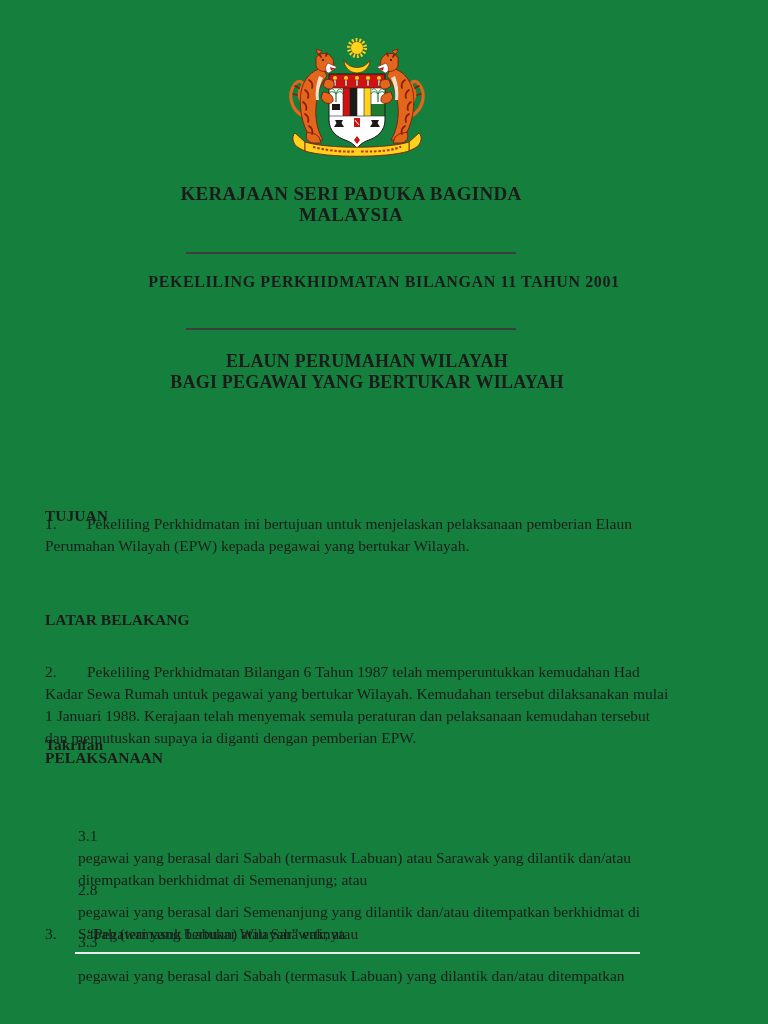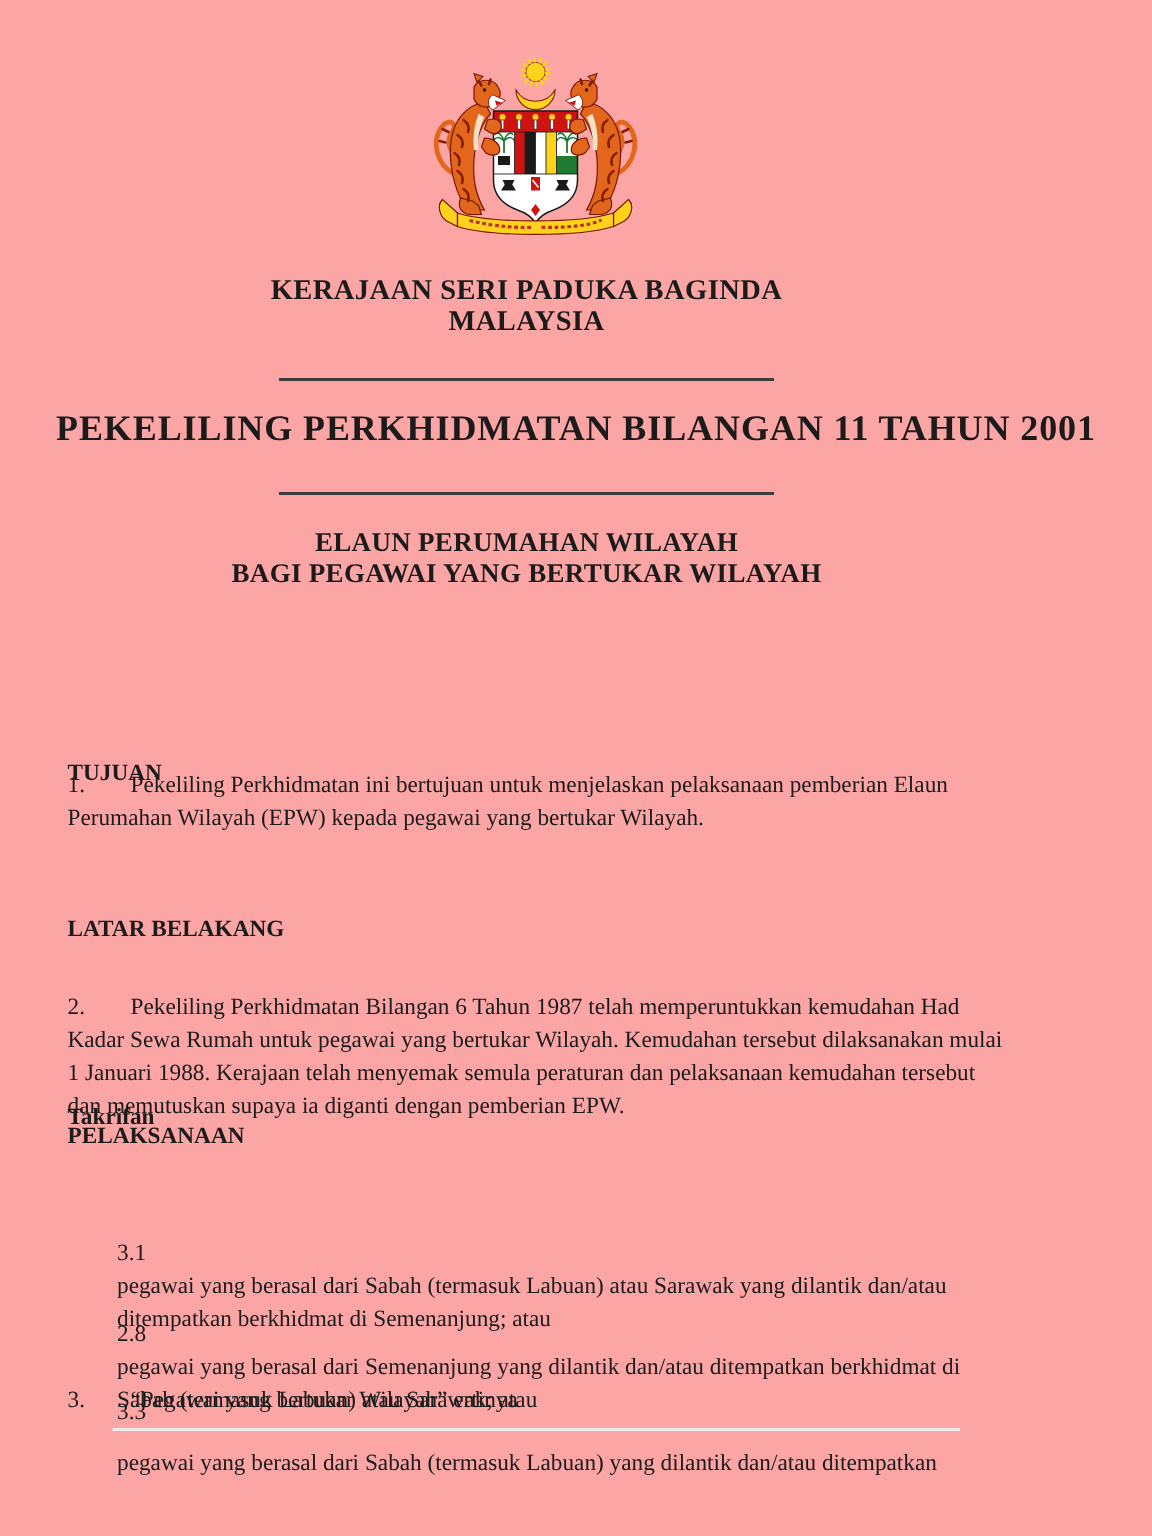--- a/index.html
+++ b/index.html
@@ -1,31 +1,31 @@
 <!DOCTYPE html>
 <html style="--crest-gold: #FFD21E; --crest-red: #CE1310; --crest-orange: #E2661C; --crest-outline: #7A1505; --crest-stripe: #8B1C06; --crest-green: #1E7A2E; --crest-black: #1A1A1A; --crest-white: #FFFFFF; --crest-motto_red: #C03020;"><head>
 <meta charset="utf-8">
 <style>
   html,body { margin:0; padding:0; background:#ffffff; }
   .page {
-    position:relative; width:768px; height:1024px; background:#fca5a5;
+    position:relative; width:768px; height:1024px; background:#15803d;
     font-family:"Liberation Serif", serif; color:#1b1b1b; overflow:hidden;
   }
   .abs { position:absolute; }
 
   
   .gov-title { left:0; top:183px; width:702px; text-align:center;
     font-weight:bold; font-size:19px; line-height:21px; letter-spacing:0.3px; }
   .sep { border-top:2px solid #3d3d3d; height:0; }
   .sep1 { left:186px; top:252px; width:330px; }
   .sep2 { left:186px; top:328px; width:330px; }
   .circ-title { left:0; top:273px; width:768px; text-align:center;
-    font-weight:bold; font-size:24px; letter-spacing:0.6px;font-family:Liberation Serif, serif; }
+    font-weight:bold; font-size:16px; letter-spacing:0.6px;font-family:Liberation Serif, serif; }
   .subject { left:0; top:351px; width:702px; text-align:center;
-    font-weight:bold; font-size:18px; line-height:20.5px; letter-spacing:0.2px; }
+    font-weight:bold; font-size:18px; line-height:20.5px; letter-spacing:0.2px;padding-left:16px; }
 
   
   .h1 { font-weight:bold; font-size:15.5px;margin-top:28px; }
   .h2 { font-weight:bold; font-size:15.5px; }
   .para { font-size:15.5px; line-height:22px; position:relative; text-indent:42px; width:700px; }
   .para .pnum { position:absolute; left:0; top:0; text-indent:0; }
   .para .ptext { white-space:pre-line; }
   .litem { display:flex; font-size:15.5px; line-height:22px; width:630px;flex-direction:column; }
   .litem .lnum { width:27px; flex:none; }
   .litem .ltext { white-space:pre-line; }

